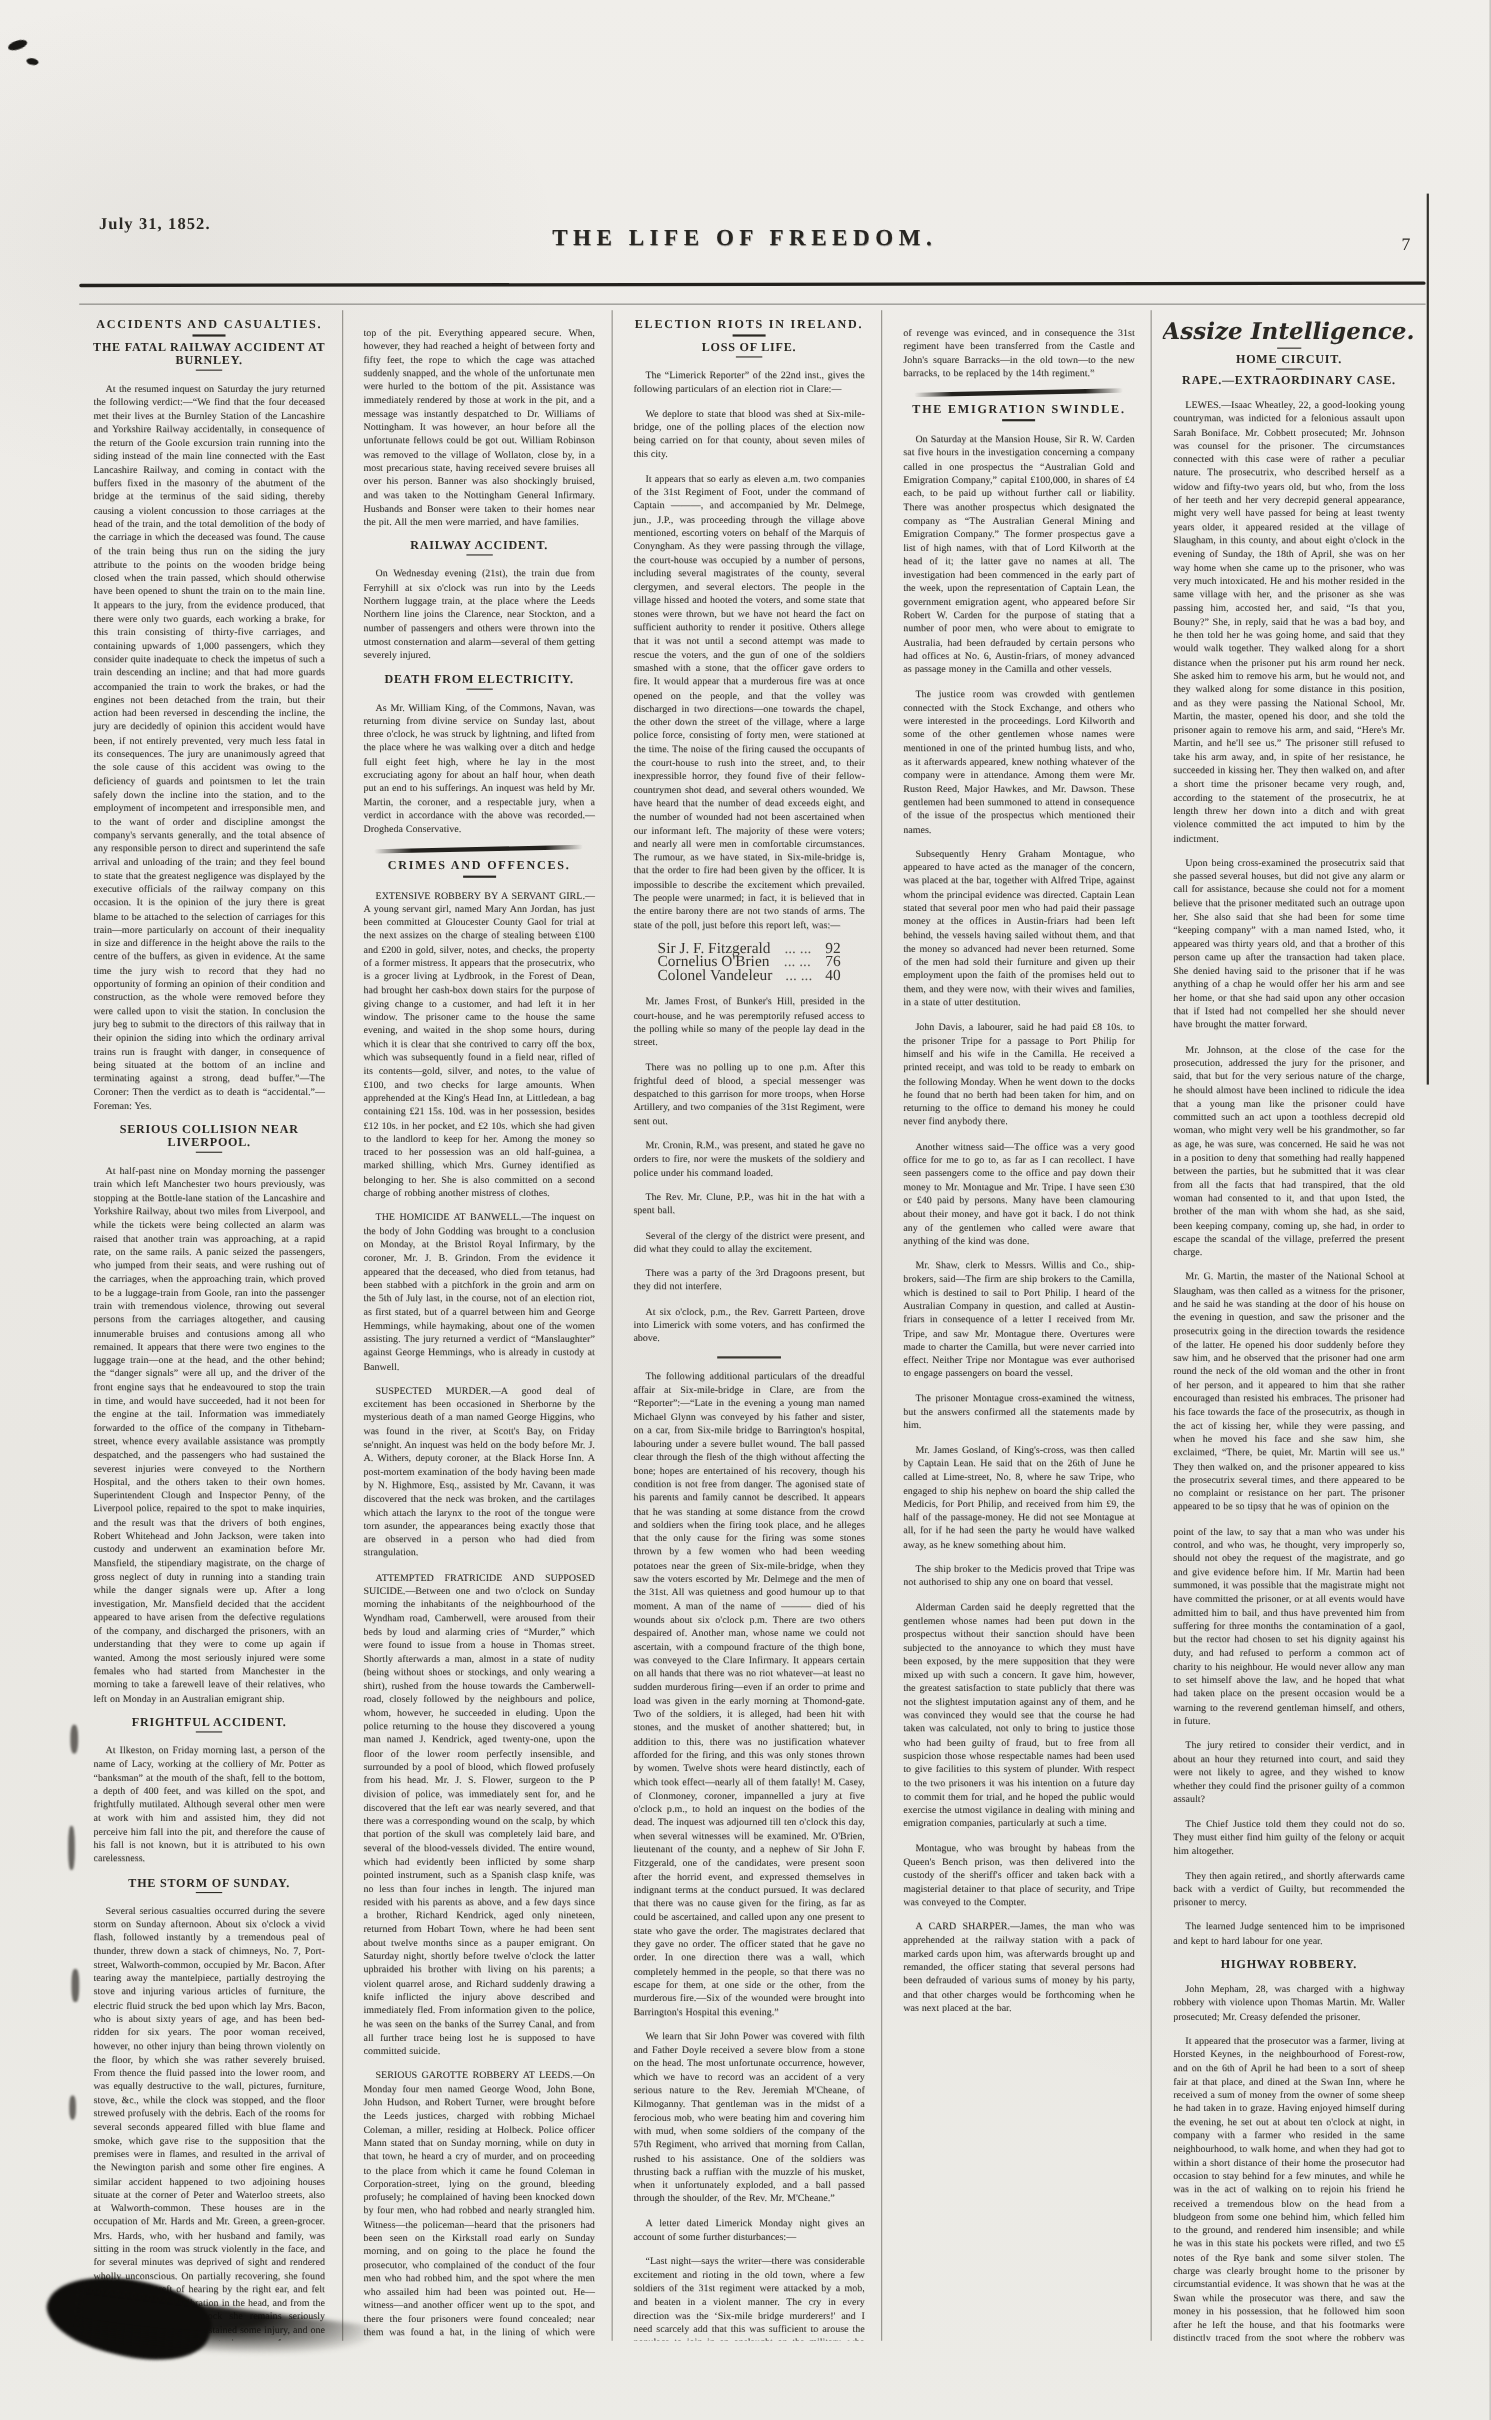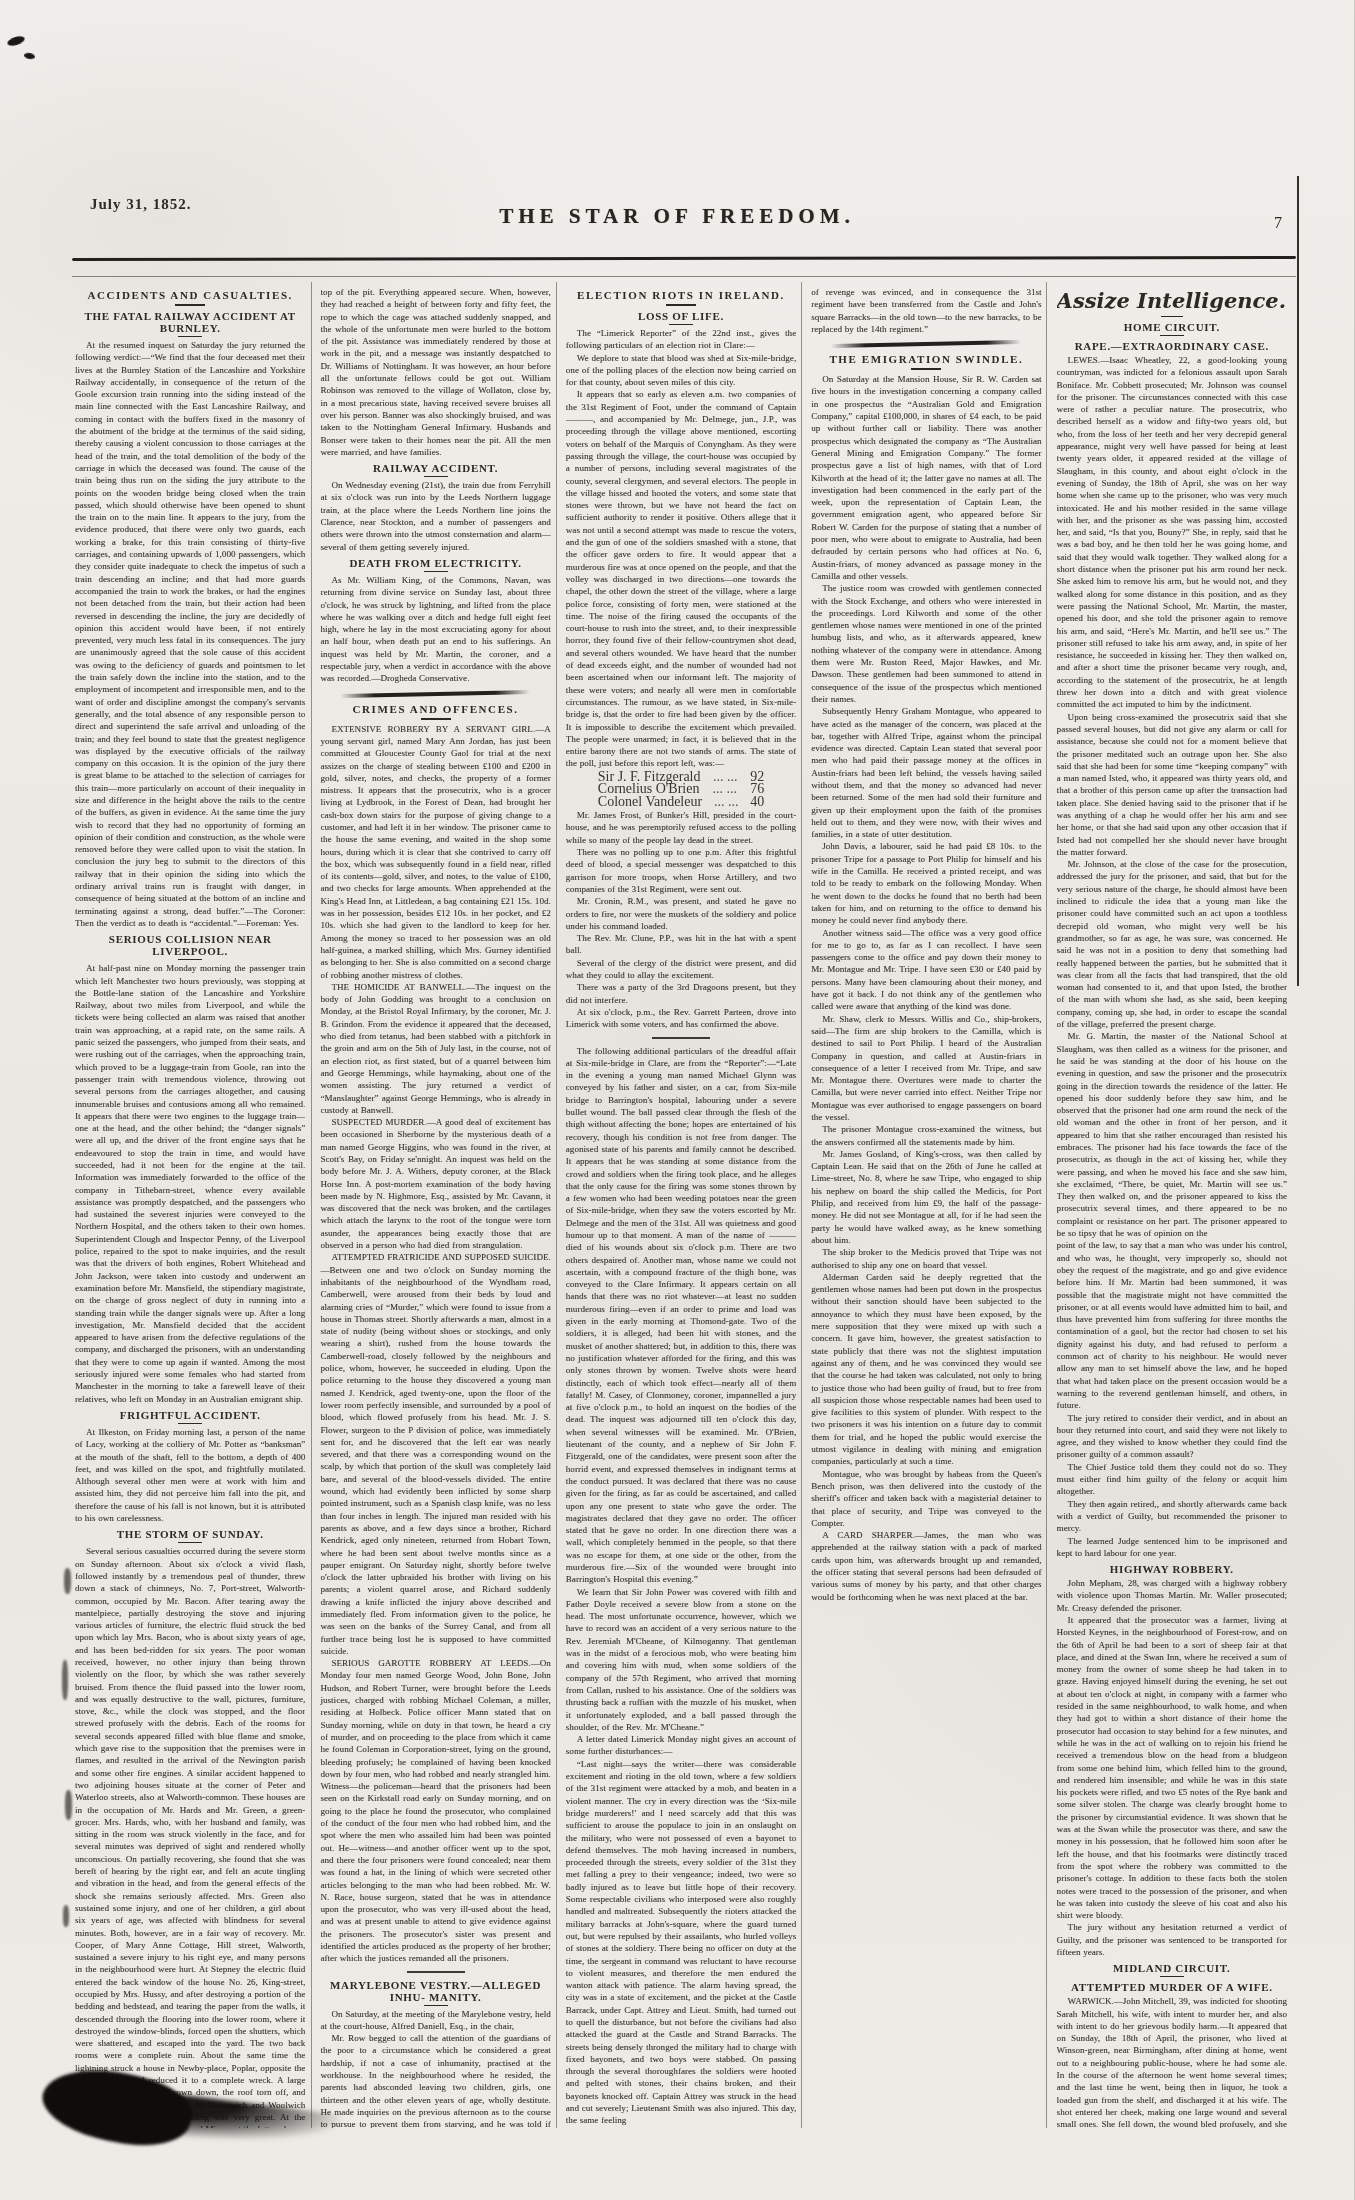--- a/index.html
+++ b/index.html
@@ -13,21 +13,21 @@
   .masthead-date{position:absolute;left:90px;top:196px;font-size:15px;font-weight:bold;letter-spacing:1px;color:#2c2a25;}
   .masthead-title{position:absolute;left:0;right:0;top:204px;text-align:center;font-size:21px;font-weight:bold;letter-spacing:5px;color:#272521;text-shadow:0.4px 0.4px 0.7px rgba(40,38,34,0.5);}
   .masthead-page{position:absolute;right:72px;top:214px;font-size:16px;color:#2c2a25;}
   .rule-a{position:absolute;left:72px;right:58px;top:257px;height:3px;background:#23211d;transform:rotate(-0.10deg);border-radius:2px;box-shadow:0 6px 0 -2px #403d37;}
   .rule-b{position:absolute;left:72px;right:58px;top:276px;height:1px;background:rgba(50,47,42,0.55);}
   .cols{position:absolute;left:75px;top:286px;width:1212px;height:1842px;display:grid;grid-template-columns:repeat(5,1fr);column-gap:15px;overflow:hidden;}
   .col{overflow:hidden;position:relative;}
   .vr{position:absolute;top:282px;height:1846px;width:1px;background:rgba(70,66,58,0.55);}
   .vr1{left:311px;} .vr2{left:556px;} .vr3{left:801px;} .vr4{left:1046px;}
   .right-rule{position:absolute;left:1297px;top:176px;width:2px;height:810px;background:#34322d;}
-  .p,.pc{font-size:9px;line-height:12.3px;text-align:justify;text-indent:11px;margin:0;
+  .p,.pc{font-size:9px;line-height:12.3px;text-align:justify;text-indent:11px;margin:10px;
     letter-spacing:0.05px;word-spacing:0.4px;color:#37352f;
     text-shadow:0.3px 0.3px 0.5px rgba(55,52,47,0.35);}
   .pc{text-indent:0;}
   .h1{font-size:11px;font-weight:bold;text-align:center;letter-spacing:1.6px;margin:3px 0 2px;color:#2b2924;}
   .h1::after{content:"";display:block;width:30px;height:2px;background:#2b2924;margin:3px auto 3px;}
   .h2{font-size:11px;font-weight:bold;text-align:center;letter-spacing:0.7px;margin:4px 0 2px;color:#2b2924;}
   .h2::after{content:"";display:block;width:24px;height:1px;background:#2b2924;margin:2px auto 2px;}
   .h2b{font-size:11px;font-weight:bold;text-align:center;letter-spacing:0.7px;margin:4px 0 2px;color:#2b2924;}
   .gothic{font-size:21px;font-weight:bold;font-style:italic;text-align:left;font-family:"DejaVu Serif",serif;margin:2px 0 1px;color:#2b2924;}
   .gothic::after{content:"";display:block;width:22px;height:1px;background:#2b2924;margin:3px auto 2px;}
@@ -51,21 +51,21 @@
   .em3{left:65px;top:1790px;width:7px;height:30px;}
   .em4{left:63px;top:1905px;width:6px;height:22px;}
 </style>
 </head>
 <body>
 
 <div class="page">
   <div class="speck speck-a"></div>
   <div class="speck speck-b"></div>
   <div class="masthead-date">July 31, 1852.</div>
-  <div class="masthead-title">THE STAR OF FREEDOM.</div>
+  <div class="masthead-title">THE LIFE OF FREEDOM.</div>
   <div class="masthead-page">7</div>
   <div class="rule-a"></div>
   <div class="rule-b"></div>
   <div class="vr vr1"></div>
   <div class="vr vr2"></div>
   <div class="vr vr3"></div>
   <div class="vr vr4"></div>
   <div class="right-rule"></div>
   <div class="cols" id="columns">
       <div class="col">

